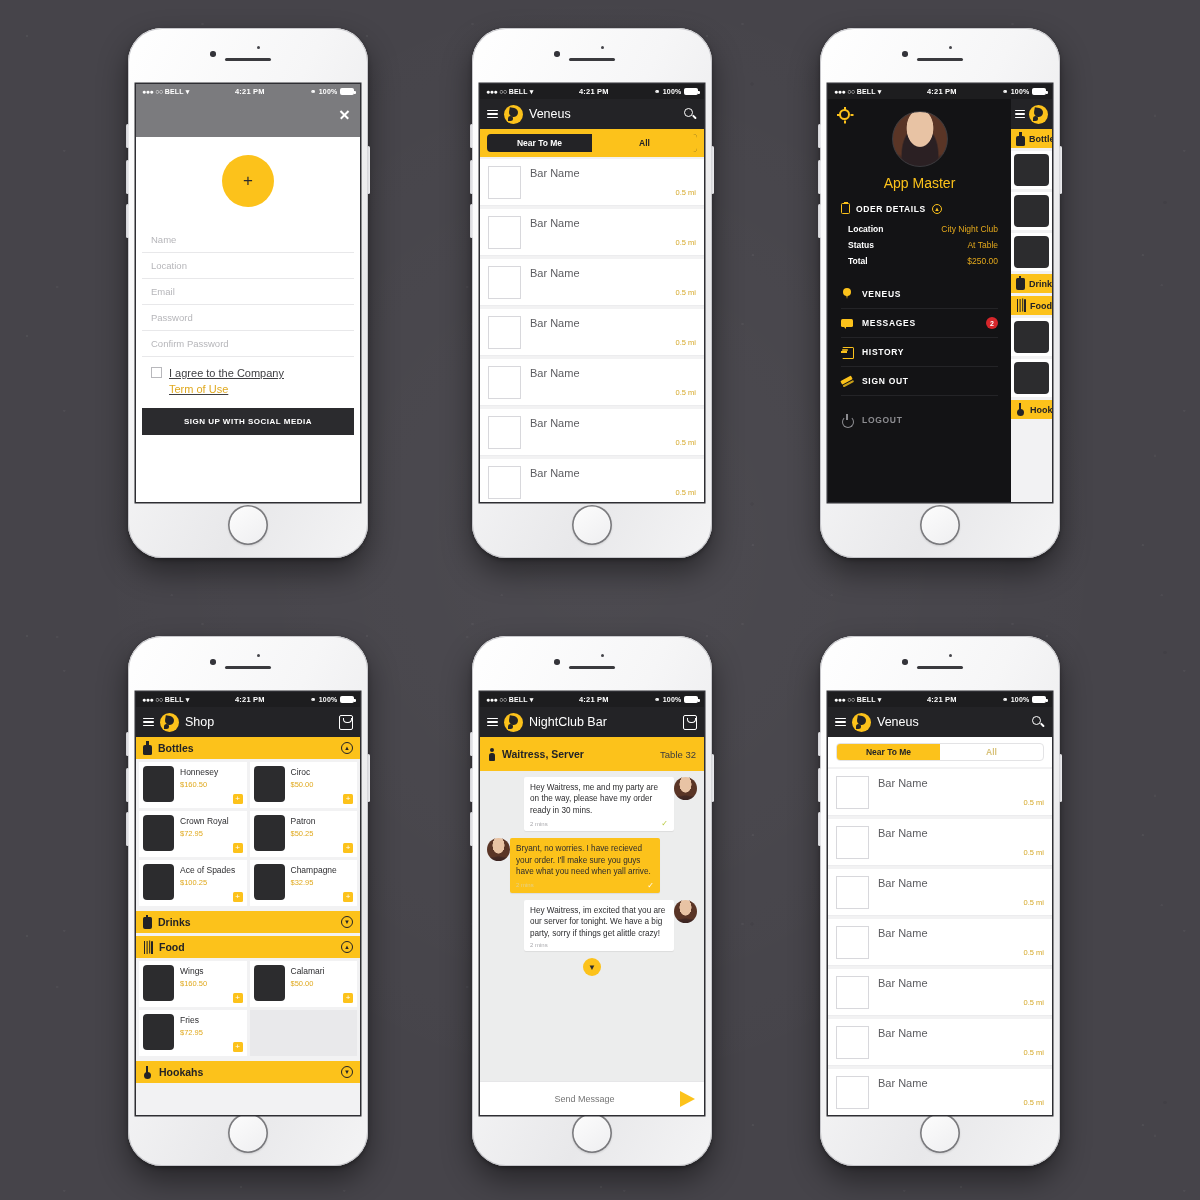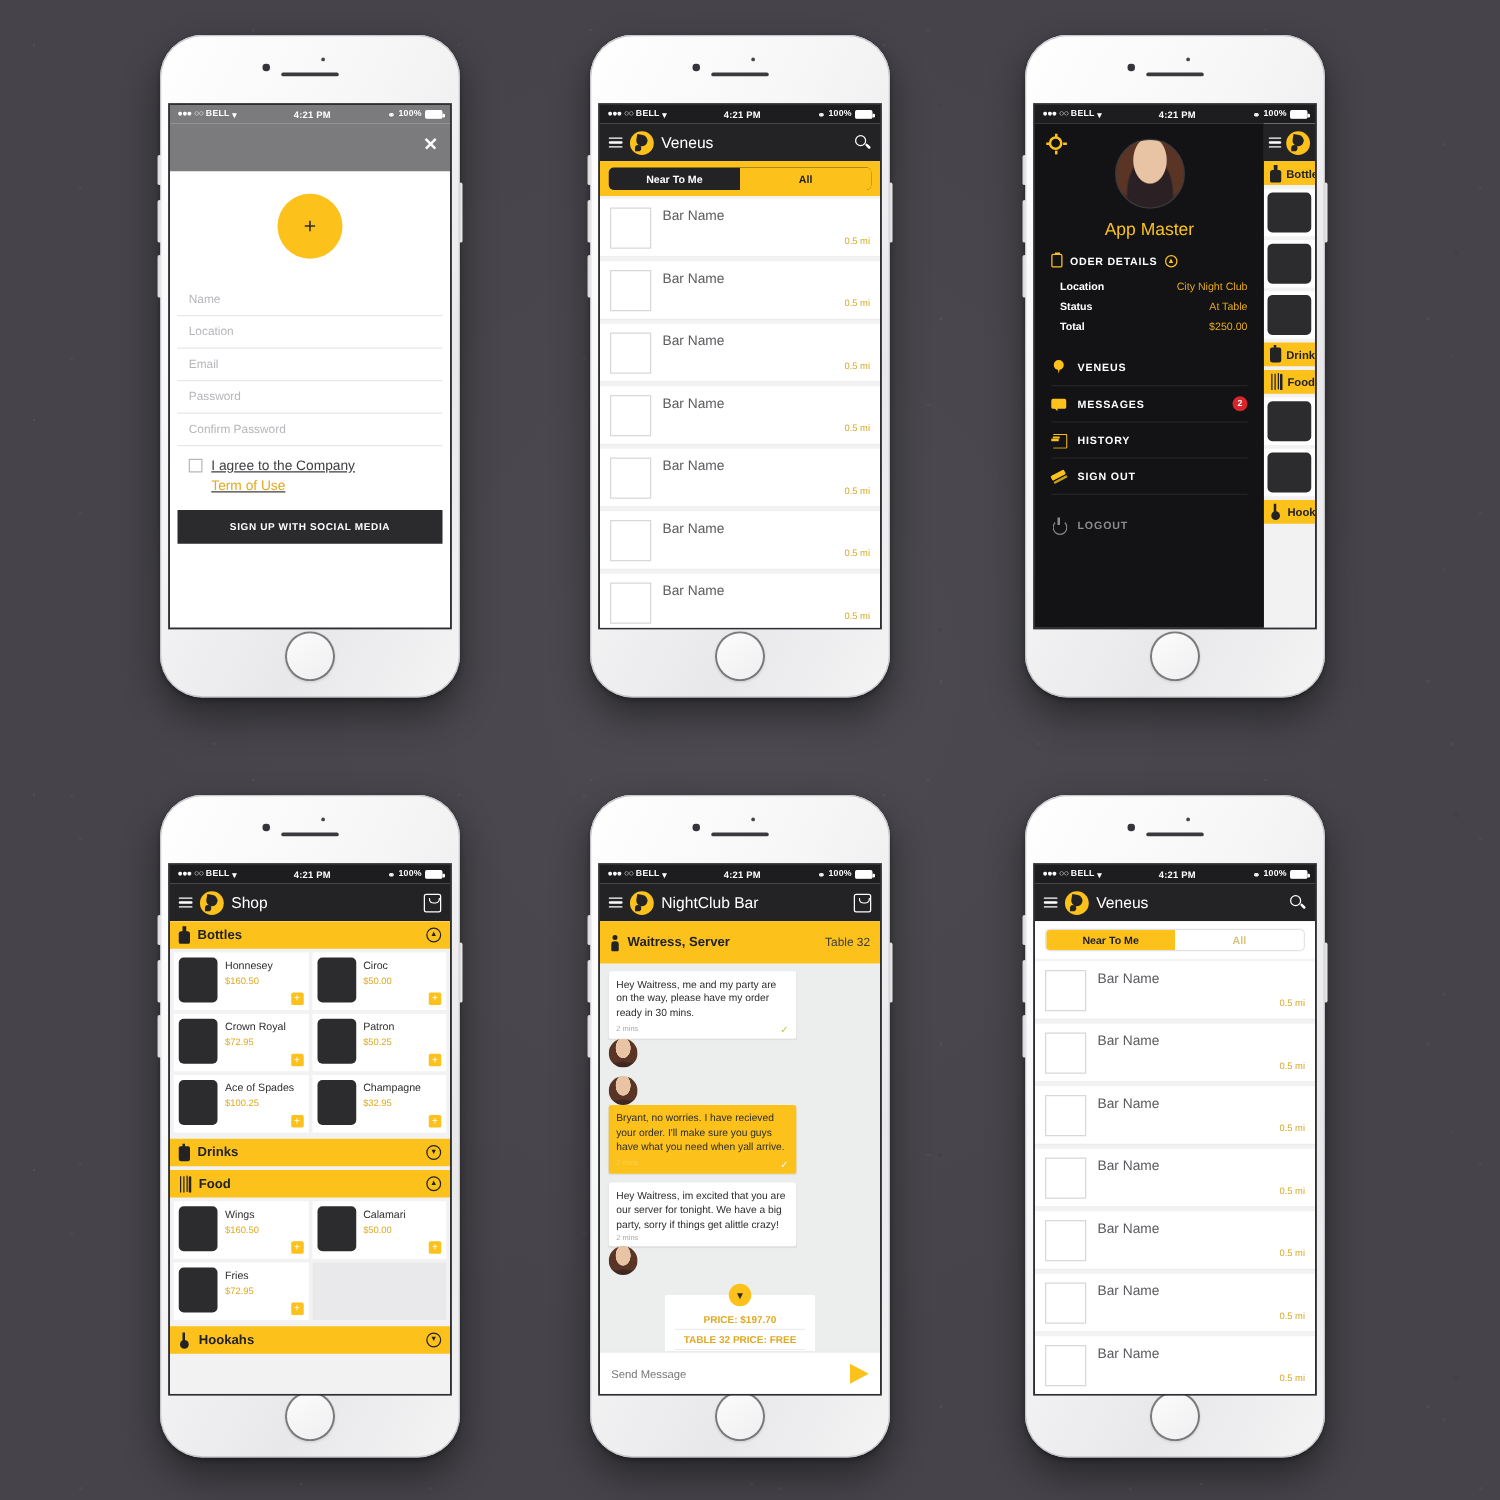--- a/index.html
+++ b/index.html
@@ -343,21 +343,21 @@
   
   .chatbar{
     background:#fcc21b; height:34px; display:flex; align-items:center; padding:16px 8px; gap:7px;
   }
   .ic-person{ width:7px;height:13px;position:relative;flex:none;}
   .ic-person:before{content:"";position:absolute;left:1.5px;top:0;width:4.5px;height:4.5px;border-radius:50%;background:#232326;}
   .ic-person:after{content:"";position:absolute;left:0.5px;top:5.5px;width:6.5px;height:7.5px;border-radius:2.5px 2.5px 1px 1px;background:#232326;}
   .chatbar .who{ flex:1; font-size:10.5px; font-weight:bold; color:#232326;}
   .chatbar .tbl{ font-size:9.5px; color:#3a3a3d;}
   .chatbody{ background:#eceded; height:100%; padding:6px 7px 0; }
-  .msg{ display:flex; gap:0; margin-bottom:7px; align-items:flex-start;flex-direction:column;}
+  .msg{ display:flex; gap:0; margin-bottom:7px; align-items:flex-start;}
   .msg.them{ justify-content:flex-end; }
   .msg.me{ justify-content:flex-start; }
   .bubble{
     background:#fff; border-radius:2px; padding:5px 6px 3px; max-width:150px;
     box-shadow:0 1px 1px rgba(0,0,0,.07);
   }
   .bubble.y{ background:#fcc21b; }
   .bubble p{ font-size:8.2px; color:#2c2c2e; line-height:1.4; }
   .bub-foot{ display:flex; align-items:center; margin-top:3px; }
   .bub-time{ font-size:6px; color:#a9a9ad; flex:1;}
@@ -382,21 +382,21 @@
   }
   .sum-row{ font-size:8px; font-weight:bold; color:#2c2c2e; padding:3px 0;}
   .sum-row.bd{ border-bottom:1px solid #ededef; }
   .sum-row span{ color:#e0a91f; }
   .sendbar{
     position:absolute; left:0; right:0; bottom:0; height:34px; background:#fff;
     display:flex; align-items:center; padding:0 9px; border-top:1px solid #e6e6e8;
   }
   .sendbar input{
     flex:1; border:none; outline:none; font-size:9px; color:#9a9a9e;
-    font-family:"Liberation Sans", sans-serif; background:transparent;
+    font-family:"Liberation Sans", sans-serif; background:transparent;text-align:center;
   }
   .send-arrow{
     width:0;height:0;border-left:15px solid #fcc21b;
     border-top:8px solid transparent;border-bottom:8px solid transparent; cursor:pointer;
   }
 </style>
 </head>
 <body>
 
 <div class="bg-texture"></div>
@@ -890,34 +890,20 @@
           <p>Hey Waitress, im excited that you are our server for tonight. We have a big party, sorry if things get alittle crazy!</p>
           <div class="bub-foot">
             <span class="bub-time">2 mins</span>
           </div>
         </div>
         <div class="pic"></div>
       </div>
 
       <div class="summary-wrap">
         <div class="sum-toggle">▼</div>
-        <div class="summary">
-          <div class="sum-row bd">
-            <span>PRICE:</span>
-            <span>$197.70</span>
-          </div>
-          <div class="sum-row bd">
-            <span>TABLE 32 PRICE:</span>
-            <span>FREE</span>
-          </div>
-          <div class="sum-row">
-            <span>TOTAL:</span>
-            <span>$197.70</span>
-          </div>
-        </div>
       </div>
     </div>
 
     <div class="sendbar">
       <input placeholder="Send Message" style="">
       <div class="send-arrow"></div>
     </div>
   </div>
 </div>
 

